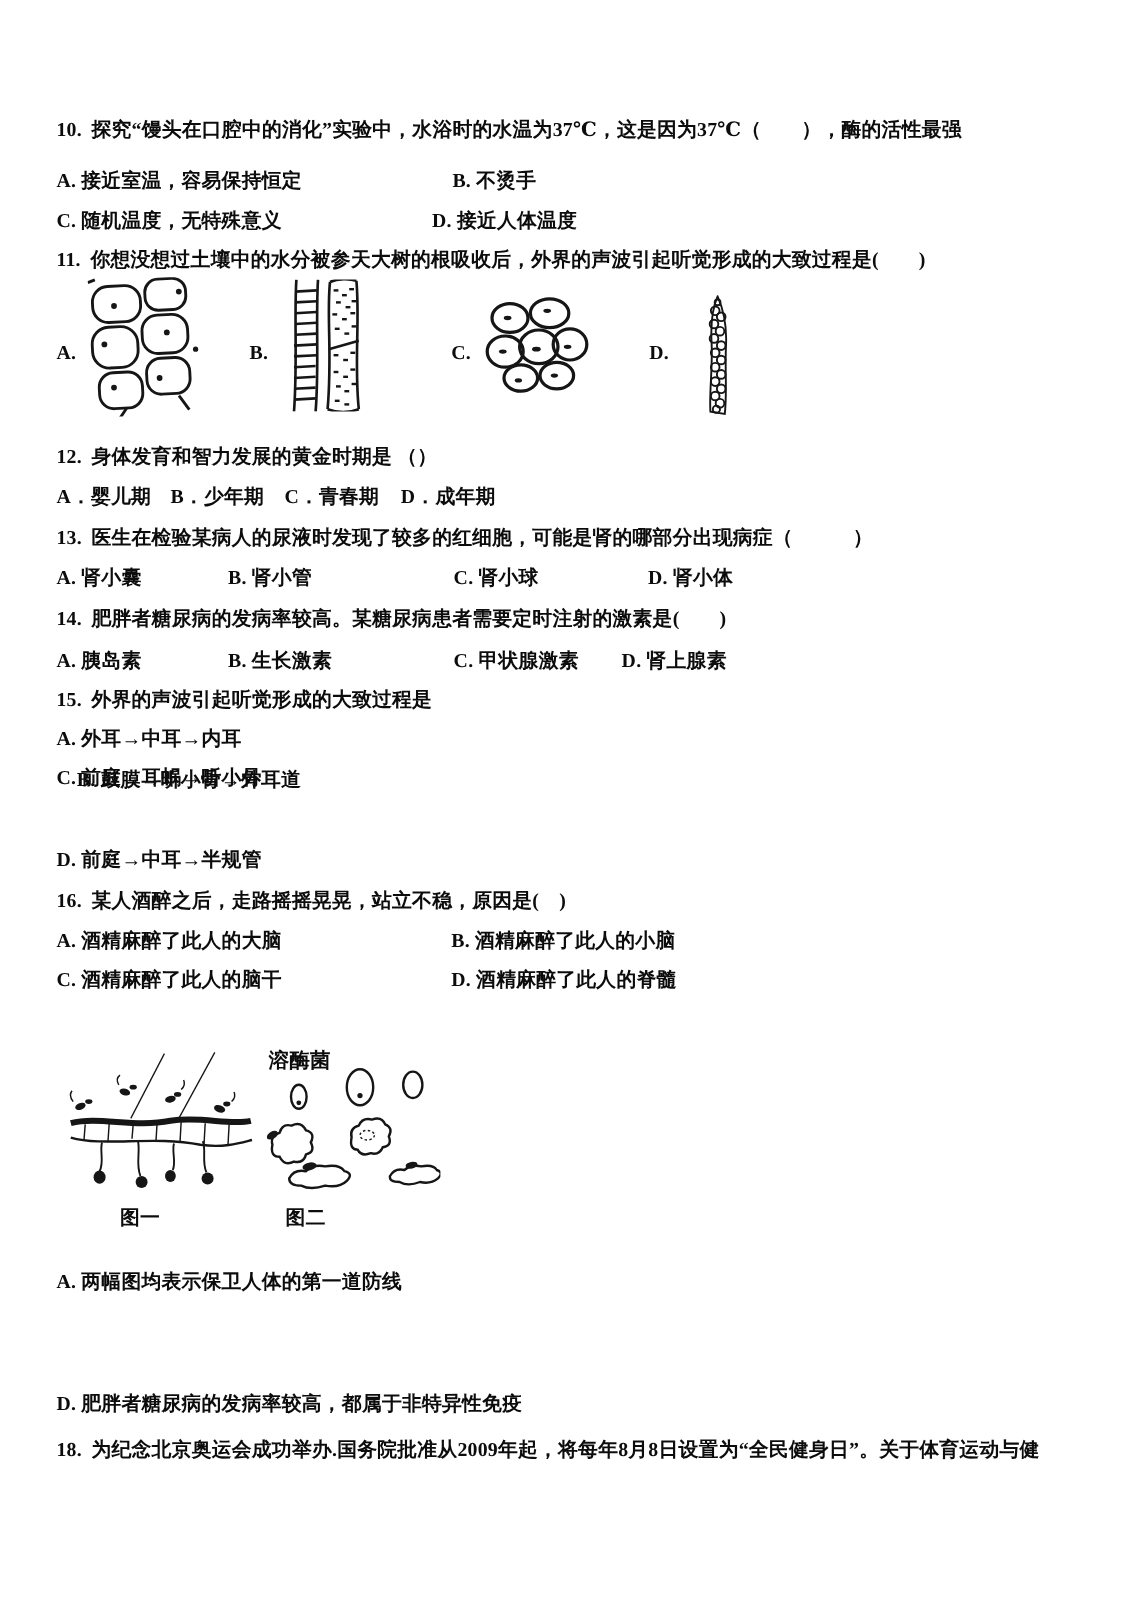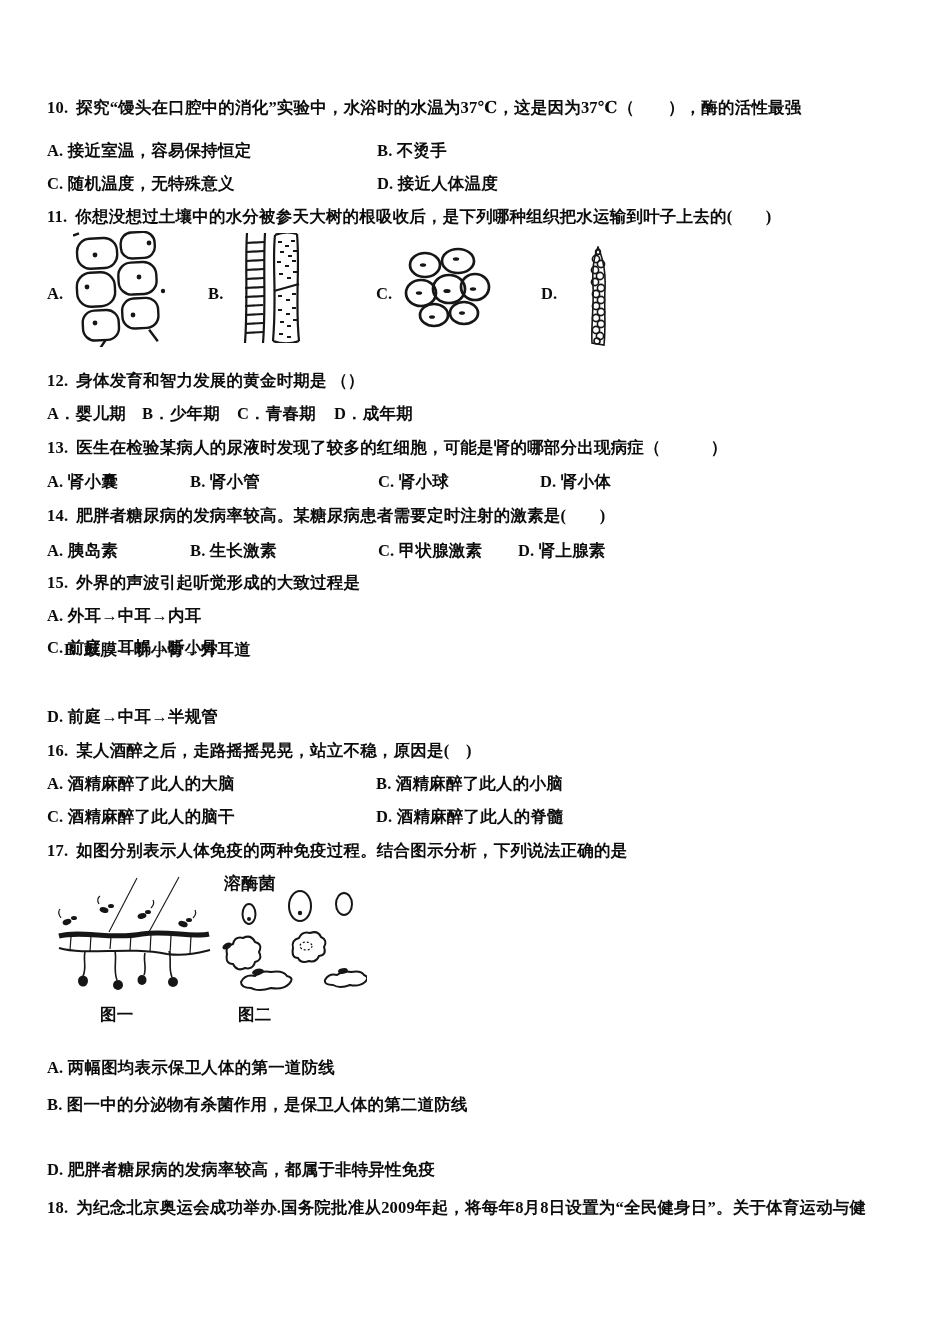--- a/index.html
+++ b/index.html
@@ -16,24 +16,24 @@
 <body>
 
 <div class="page">
 
   <div class="line" style="left:47px;top:97px">
     <span class="qnum">10.</span><span>探究“馒头在口腔中的消化”实验中，水浴时的水温为37℃，这是因为37℃（　　），酶的活性最强</span>
   </div>
   <div class="line" style="left:47px;top:140px">A. 接近室温，容易保持恒定</div>
   <div class="line" style="left:377px;top:140px">B. 不烫手</div>
   <div class="line" style="left:47px;top:173px">C. 随机温度，无特殊意义</div>
-  <div class="line" style="left:377px;top:173px">D. 接近人体温度</div>
+  <div class="line" style="left:360px;top:173px">D. 接近人体温度</div>
 
   <div class="line" style="left:47px;top:206px">
-    <span class="qnum">11.</span><span>你想没想过土壤中的水分被参天大树的根吸收后，是下列哪种组织把水运输到叶子上去的(　　)</span>
+    <span class="qnum">11.</span><span>你想没想过土壤中的水分被参天大树的根吸收后，外界的声波引起听觉形成的大致过程是(　　)</span>
   </div>
   <div class="line" style="left:47px;top:283px">A.</div>
   <div class="line" style="left:208px;top:283px">B.</div>
   <div class="line" style="left:376px;top:283px">C.</div>
   <div class="line" style="left:541px;top:283px">D.</div>
 
   <svg class="figsvg" style="left:73px;top:231px" width="102" height="116" viewBox="0 0 102 116">
     <g fill="none" stroke="#161616" stroke-width="2.4" transform="rotate(-3 51 58)">
       <rect x="6" y="6" width="40" height="30" rx="13"></rect>
       <rect x="50" y="2" width="34" height="26" rx="11"></rect>
@@ -180,23 +180,20 @@
   <div class="line" style="left:47px;top:706px">D. 前庭→中耳→半规管</div>
 
   <div class="line" style="left:47px;top:740px">
     <span class="qnum">16.</span><span>某人酒醉之后，走路摇摇晃晃，站立不稳，原因是(　)</span>
   </div>
   <div class="line" style="left:47px;top:773px">A. 酒精麻醉了此人的大脑</div>
   <div class="line" style="left:376px;top:773px">B. 酒精麻醉了此人的小脑</div>
   <div class="line" style="left:47px;top:806px">C. 酒精麻醉了此人的脑干</div>
   <div class="line" style="left:376px;top:806px">D. 酒精麻醉了此人的脊髓</div>
 
-  <div class="line" style="left:47px;top:840px">
-    <span class="qnum">17.</span><span>如图分别表示人体免疫的两种免疫过程。结合图示分析，下列说法正确的是</span>
-  </div>
 
   <div class="line" style="left:224px;top:873px;font-size:17px">溶酶菌</div>
 
   <svg class="figsvg" style="left:57px;top:876px" width="310" height="126" viewBox="0 0 310 126">
 
     <g stroke="#161616" fill="none">
       <path d="M52,56 L80,2" stroke-width="1.1"></path>
       <path d="M92,56 L122,1" stroke-width="1.1"></path>
       <path d="M2,60 C25,54 55,64 85,58 C110,54 135,62 152,58" stroke-width="5"></path>
       <path d="M2,72 C30,80 70,70 110,78 C130,81 145,76 153,74" stroke-width="2"></path>
@@ -247,20 +244,19 @@
       <ellipse cx="170" cy="70" rx="5" ry="3" transform="rotate(-30 170 70)"></ellipse>
       <ellipse cx="201" cy="96" rx="6" ry="3.2" transform="rotate(-12 201 96)"></ellipse>
       <ellipse cx="286" cy="95" rx="5" ry="2.8" transform="rotate(-10 286 95)"></ellipse>
     </g>
   </svg>
 
   <div class="line" style="left:100px;top:1004px">图一</div>
   <div class="line" style="left:238px;top:1004px">图二</div>
 
   <div class="line" style="left:47px;top:1057px">A. 两幅图均表示保卫人体的第一道防线</div>
-  <div class="line" style="left:47px;top:1094px">B. 图一中的分泌物有杀菌作用，是保卫人体的第二道防线</div>
   <div class="line" style="left:47px;top:1159px">D. 肥胖者糖尿病的发病率较高，都属于非特异性免疫</div>
 
   <div class="line" style="left:47px;top:1197px">
     <span class="qnum">18.</span><span>为纪念北京奥运会成功举办.国务院批准从2009年起，将每年8月8日设置为“全民健身日”。关于体育运动与健</span>
   </div>
 
 </div>
 
 </body></html>

